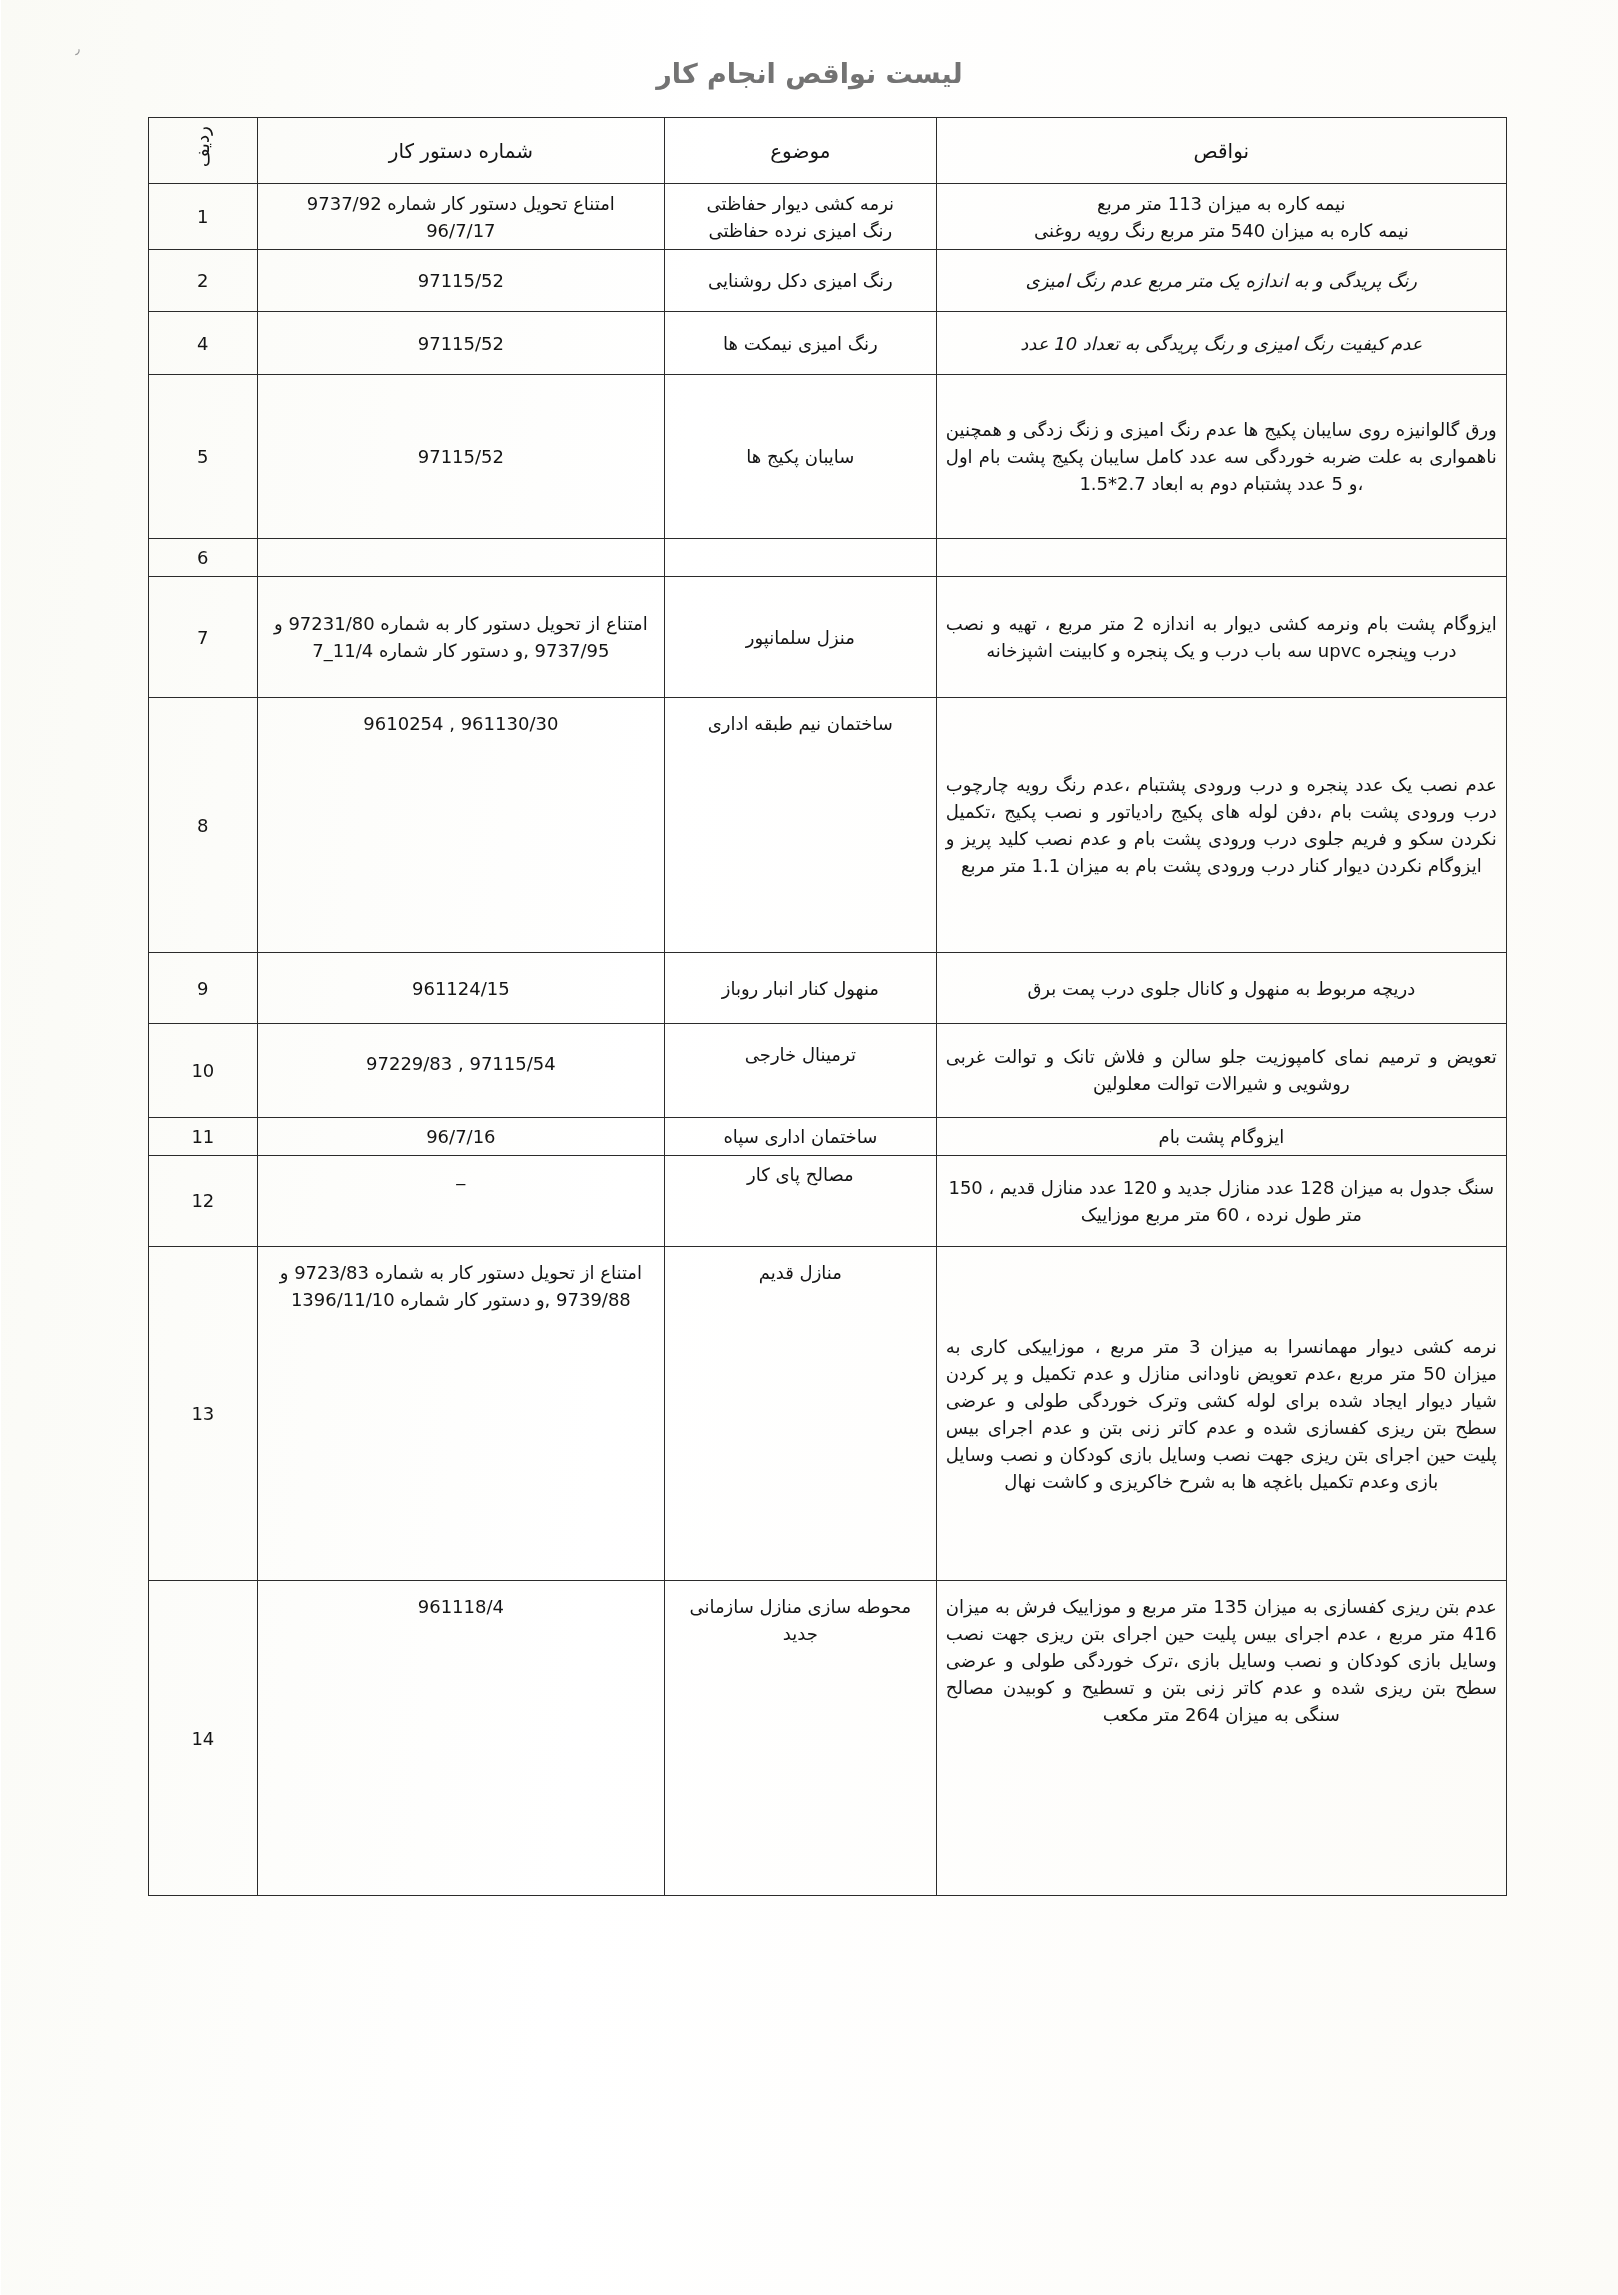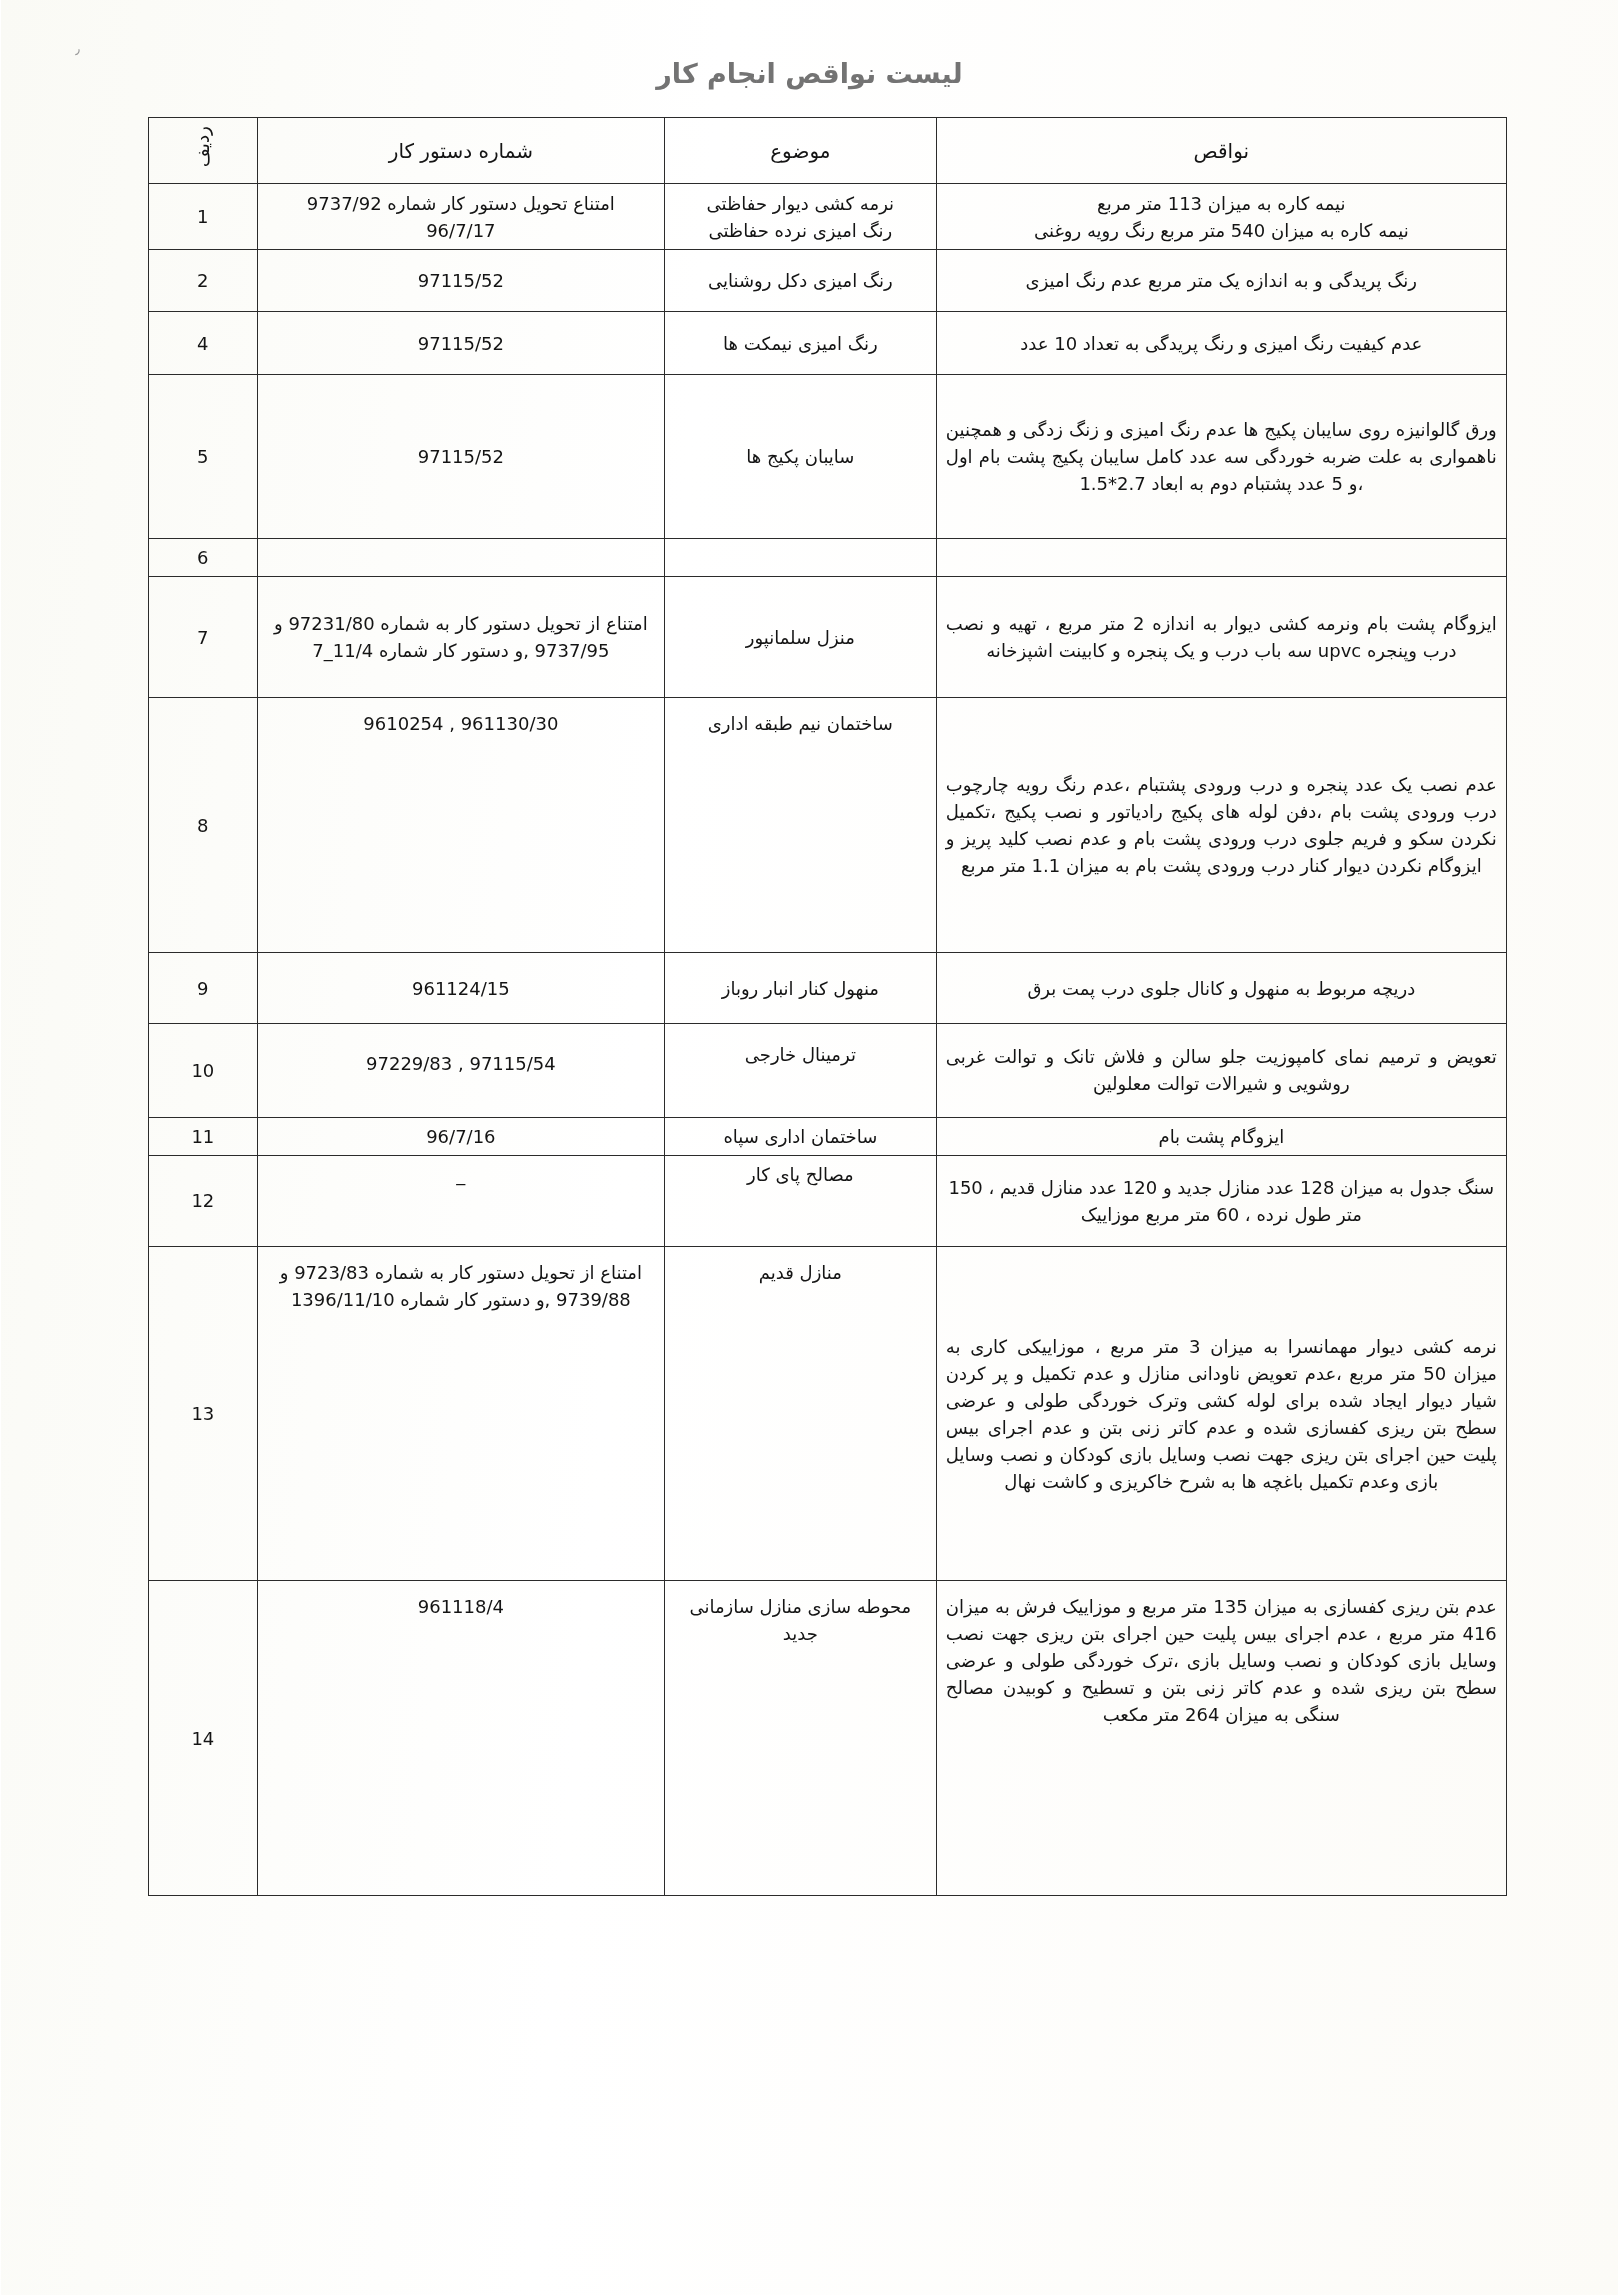--- a/index.html
+++ b/index.html
@@ -89,21 +89,21 @@
     vertical-align: bottom;
     font-size: 18.4px;
     padding-bottom: 6.6px;
   }
   .th-rotate {
     writing-mode: vertical-rl;
     transform: rotate(180deg);
     display: inline-block;
     font-size: 18.4px;
   }
-  .tall-1 { height: 51px; }
+  .tall-1 { height: 51px; font-style: italic; }
   .corner-mark {
     position: absolute;
     top: 41px;
     left: 63px;
     width: 17px;
     height: 17px;
     color: #9a9a9a;
     font-size: 14.5px;
   }
 </style>

